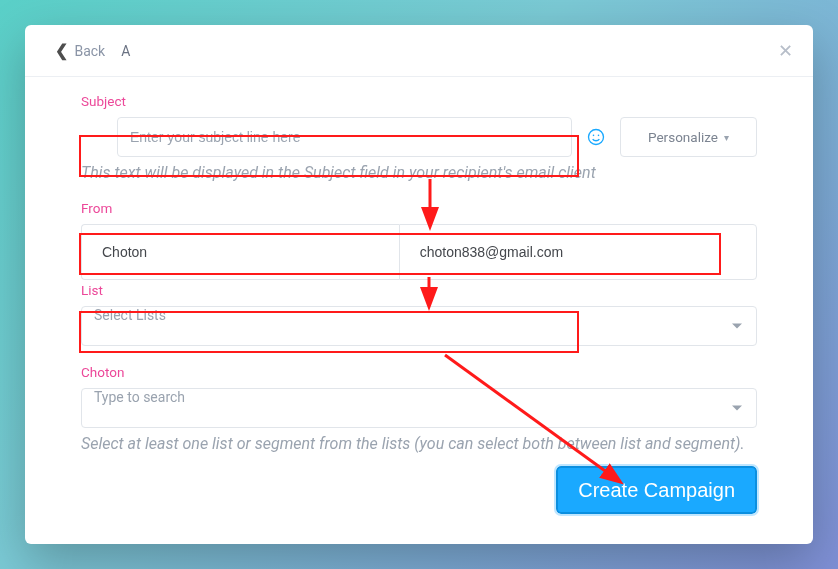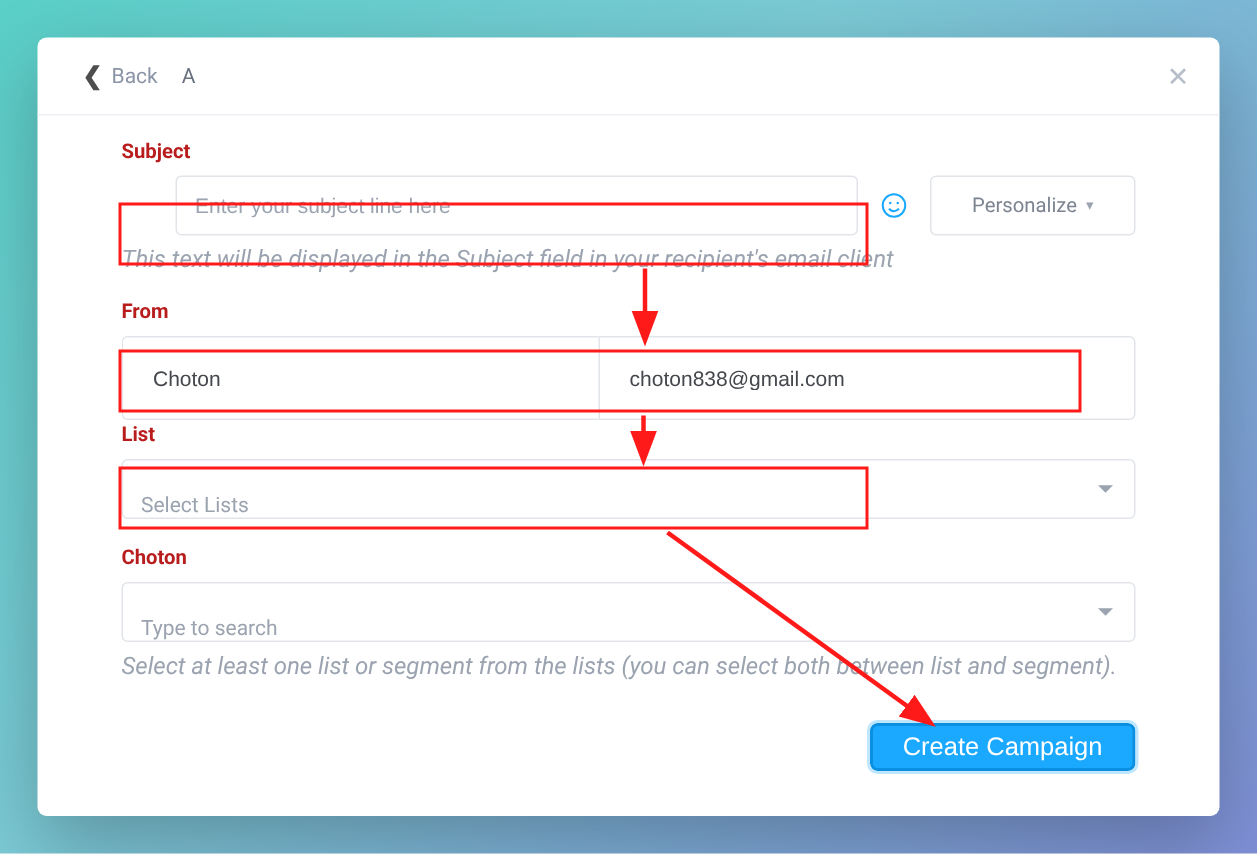--- a/index.html
+++ b/index.html
@@ -46,22 +46,22 @@
     margin-left: auto;
     color: #b7bec9;
     font-size: 18px;
     cursor: pointer;
   }
   .modal-body {
     position: relative;
     padding: 16px 56px 0 56px;
   }
   .field-label {
-    font-weight: 700;
-    color: #b91c1c;
+    font-weight: 400;
+    color: #ec4899;
     font-size: 13.5px;
     margin-bottom: 8px;
   }
   .subject-row {
     display: flex;
     align-items: stretch;
     gap: 0;
   }
   .subject-input {
     flex: 1;
@@ -117,21 +117,21 @@
     color: #44474c;
     outline:none;
   }
   .from-name { flex: 0 0 47%; border-radius: 4px 0 0 4px; border-right:none;}
   .from-email { flex: 1; border-radius: 0 4px 4px 0; }
   .select-box {
     height: 40px;
     border: 1px solid #e1e5ea;
     border-radius: 4px;
     display: flex;
-    align-items: flex-end;
+    align-items: flex-start;
     padding: 0 12px;
     font-size: 14px;
     color: #9aa3af;
     cursor: pointer;
     position: relative;
     background:#fff;
   }
   .select-box .caret {
     position: absolute;
     right: 14px;
@@ -146,23 +146,23 @@
     position: absolute;
     right: 56px;
     bottom: 30px;
   }
   .create-btn {
     background: #1aa9ff;
     color: #fff;
     border: 2px solid #0b8fe0;
     outline: 2px solid #bfe6ff;
     border-radius: 5px;
-    height: 32px;
+    height: 48px;
     padding: 0 20px;
-    font-size: 17px;
+    font-size: 20px;
     font-weight: 500;
     cursor: pointer;
   }
 
   
   .hl {
     position: absolute;
     border: 2.5px solid #ff1a1a;
     pointer-events: none;
     border-radius: 0;

